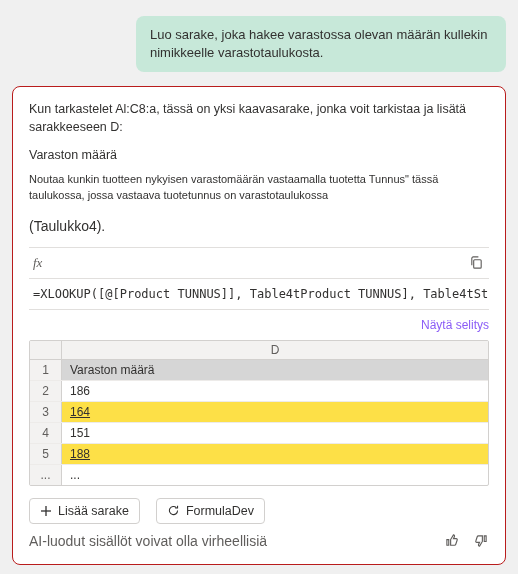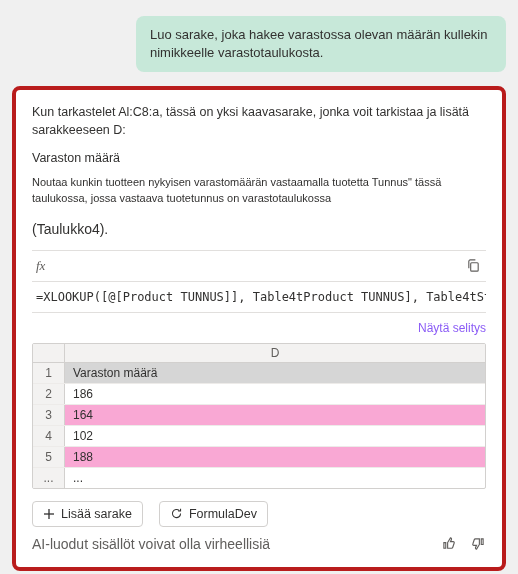--- a/index.html
+++ b/index.html
@@ -24,21 +24,21 @@
     background: #c7e8d9;
     border-radius: 8px;
     padding: 10px 14px;
     max-width: 370px;
     font-size: 13px;
     line-height: 1.4;
     color: #323130;
   }
   .assistant-card {
     background: #ffffff;
-    border: 4px solid #b91c1c;
+    border: 1px solid #b91c1c;
     border-radius: 8px;
     padding: 14px 16px;
   }
   .intro {
     font-size: 12.5px;
     line-height: 1.4;
     margin-bottom: 12px;
   }
   .col-title {
     font-size: 12.5px;
@@ -134,21 +134,21 @@
     padding: 3px 0;
     color: #605e5c;
   }
   .pt-cell {
     flex: 1;
     padding: 3px 8px;
   }
   .pt-cell.head {
     background: #d6d6d6;
   }
-  .pt-row.alt .pt-cell { background: #f9a8d4; }
+  .pt-row.alt .pt-cell { background: #fde047; text-decoration: underline; }
   .actions-row {
     display: flex;
     gap: 16px;
     margin-bottom: 8px;
   }
   .btn {
     display: flex;
     align-items: center;
     gap: 6px;
     border: 1px solid #d2d0ce;
@@ -230,21 +230,21 @@
           <div class="pt-row">
             <div class="pt-rownum">2</div>
             <div class="pt-cell">186</div>
           </div>
           <div class="pt-row alt">
             <div class="pt-rownum">3</div>
             <div class="pt-cell">164</div>
           </div>
           <div class="pt-row">
             <div class="pt-rownum">4</div>
-            <div class="pt-cell">102</div>
+            <div class="pt-cell">151</div>
           </div>
           <div class="pt-row alt">
             <div class="pt-rownum">5</div>
             <div class="pt-cell">188</div>
           </div>
           <div class="pt-row">
             <div class="pt-rownum">...</div>
             <div class="pt-cell">...</div>
           </div>
         </div>

